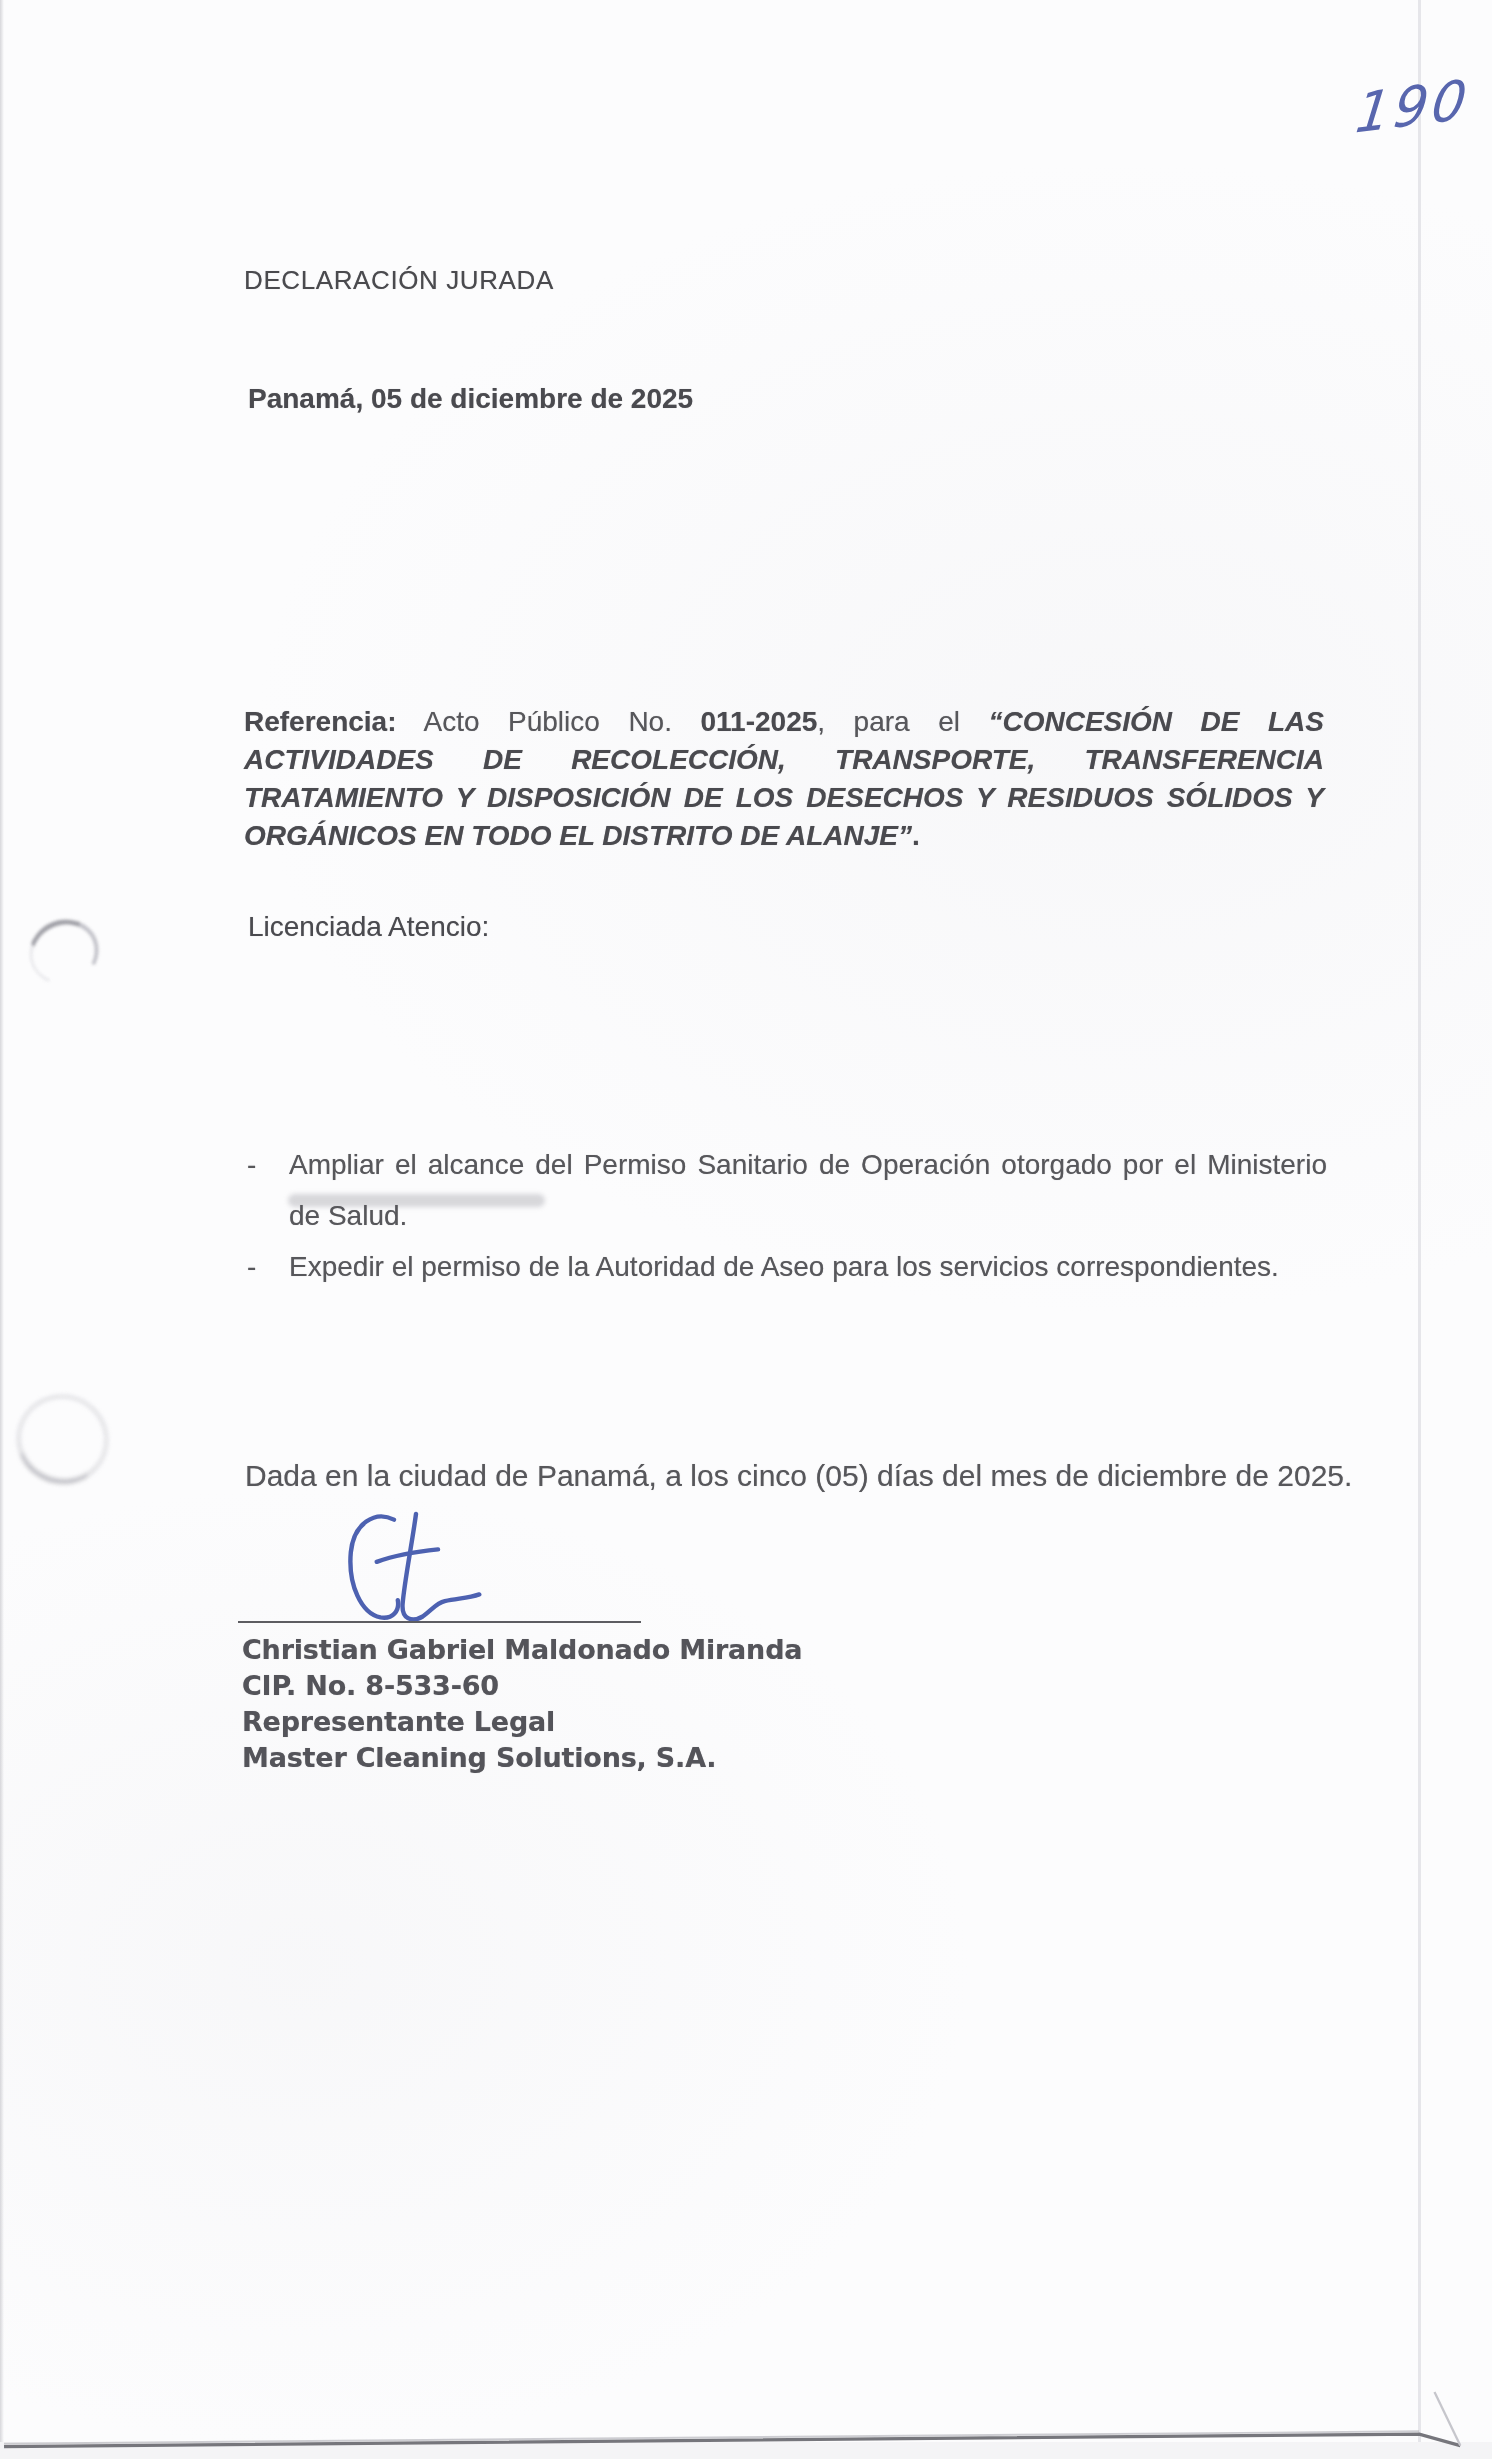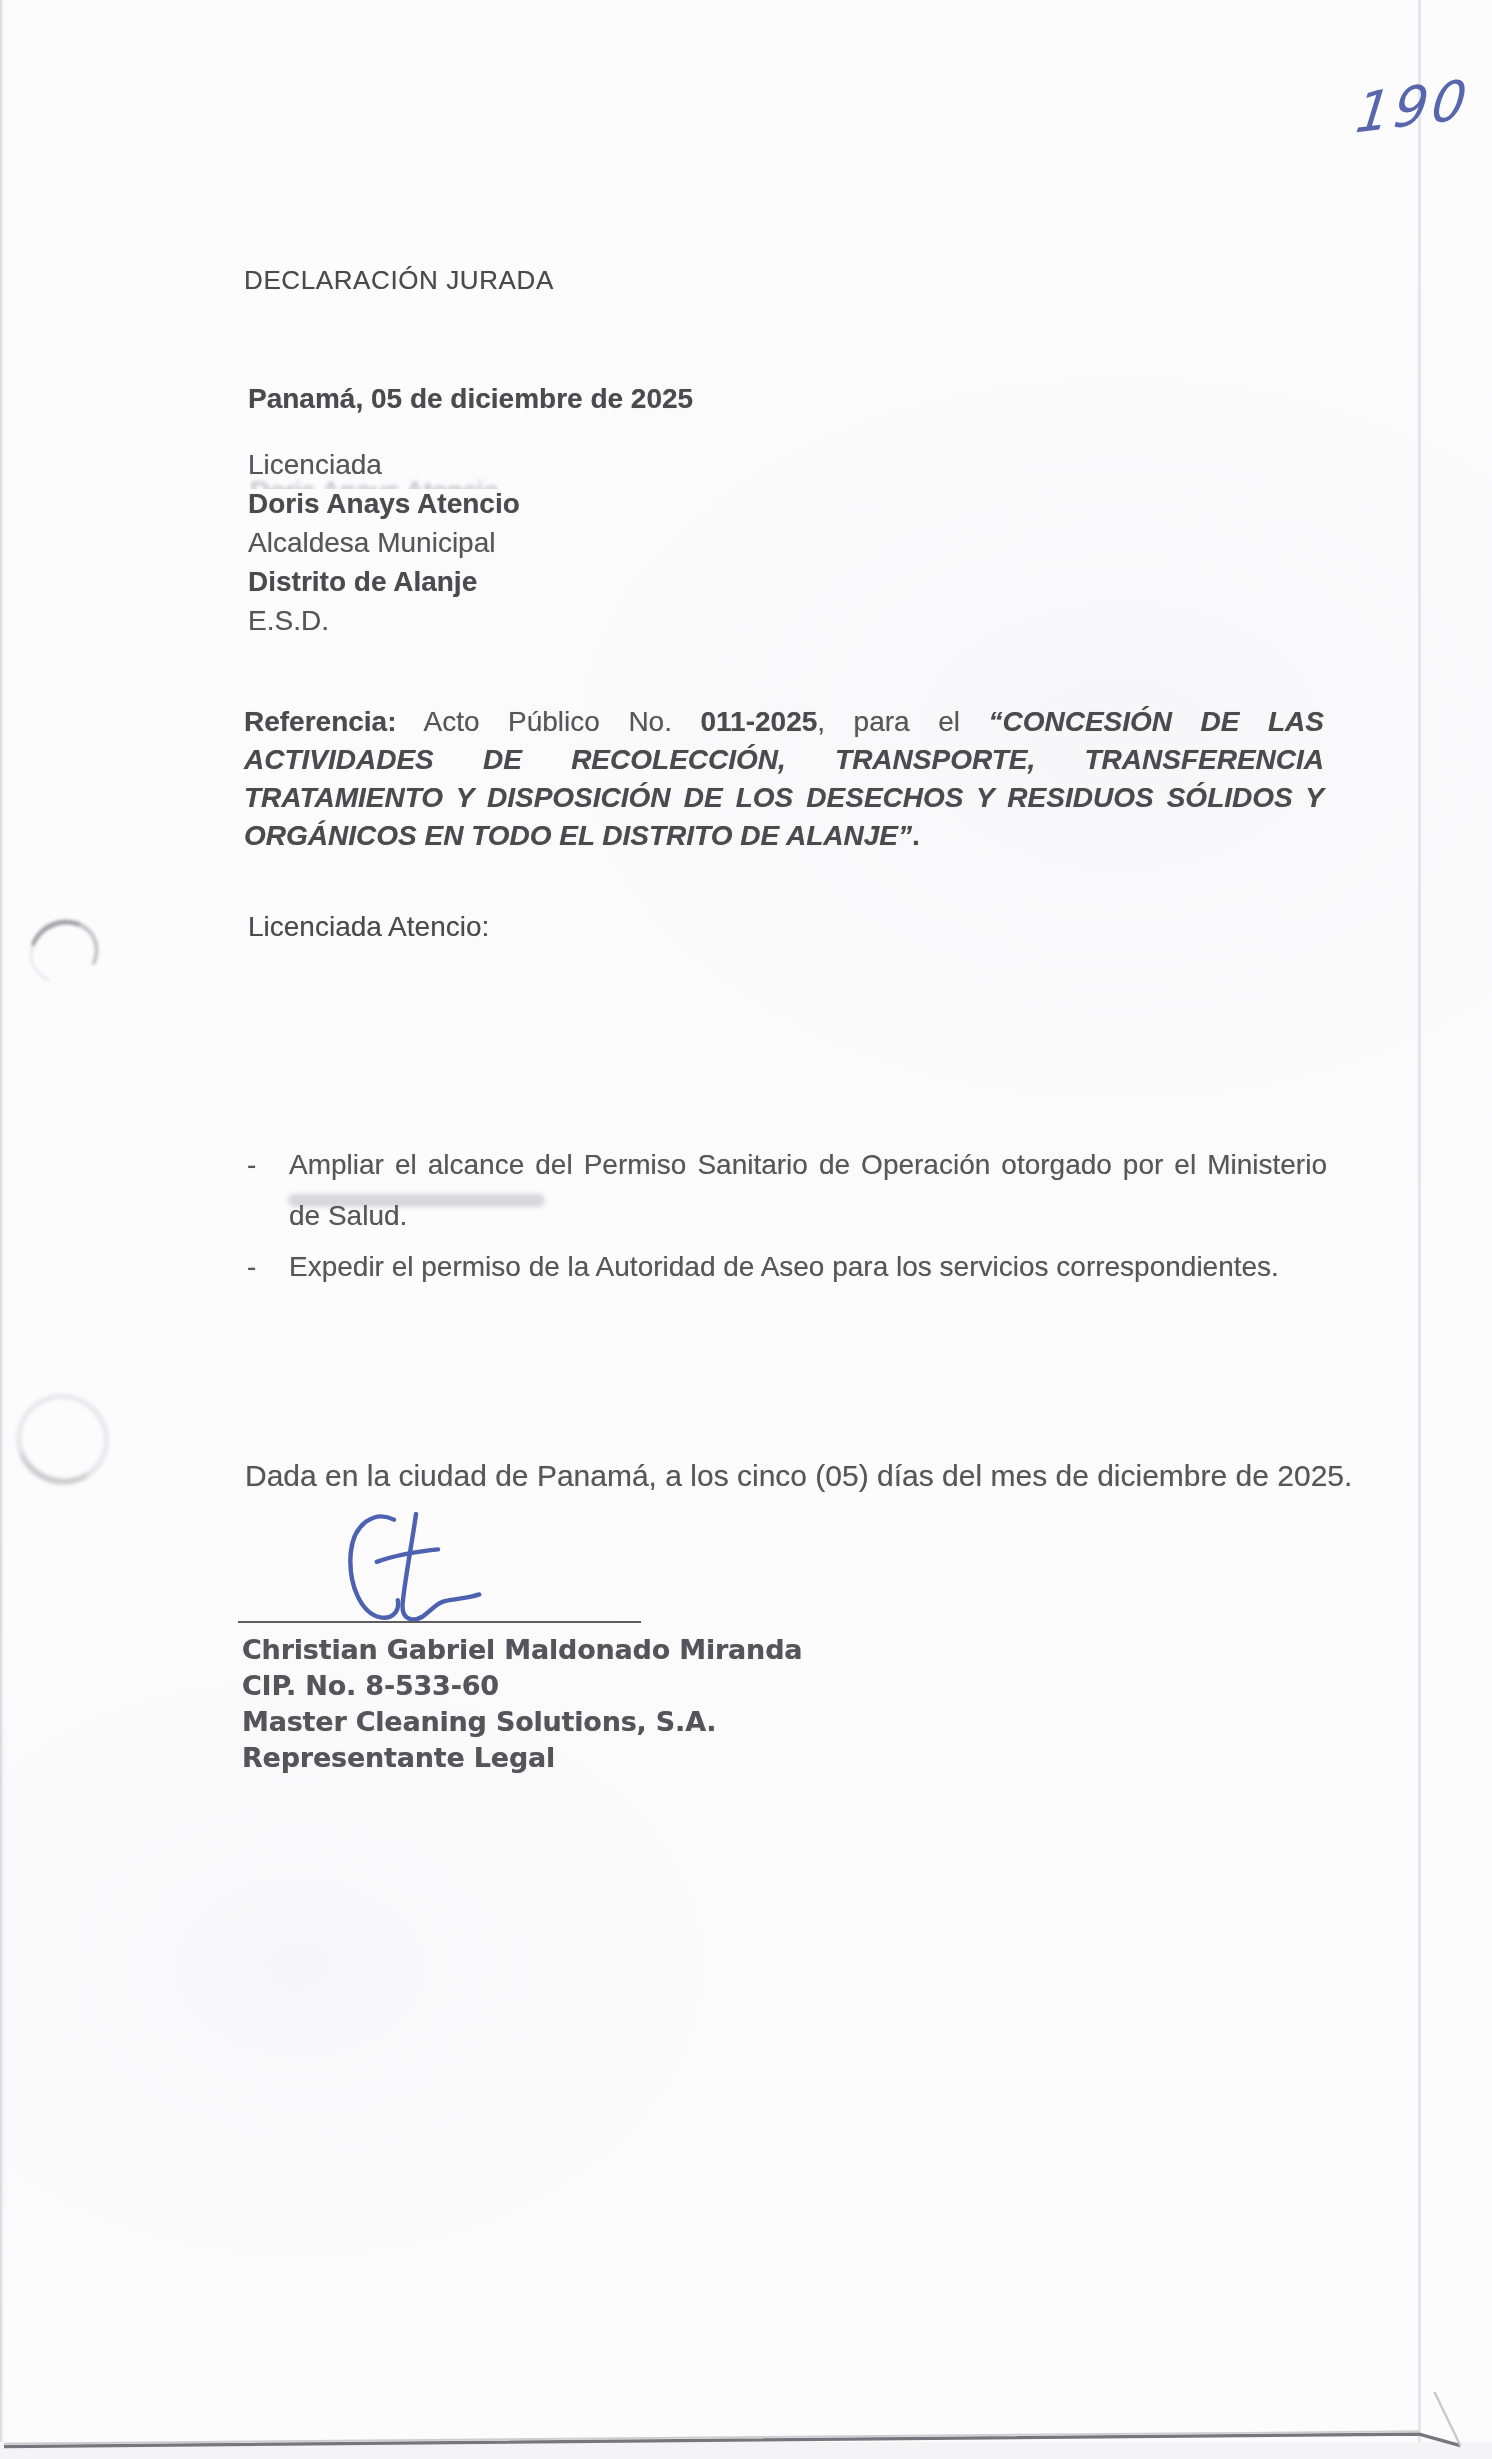--- a/index.html
+++ b/index.html
@@ -82,32 +82,20 @@
     <line x1="1524" y1="76" x2="1497" y2="20" stroke="#c6c6cc" stroke-width="2.4"></line>
   </svg>
 
   <div class="hand-number">190</div>
 
 
   <h1 class="txt title">DECLARACIÓN JURADA</h1>
 
   <div class="txt dateline">Panamá, 05 de diciembre de 2025</div>
 
-  <div class="txt recipient">
-    <div>Licenciada</div>
-    <div>
-      <span class="ghostwrap">
-        <span class="ghost">Doris Anays Atencio</span>
-        <span class="b">Doris Anays Atencio</span>
-      </span>
-    </div>
-    <div>Alcaldesa Municipal</div>
-    <div class="b">Distrito de Alanje</div>
-    <div>E.S.D.</div>
-  </div>
 
   <p class="txt reference"><span class="b">Referencia:</span><span> Acto Público No. </span><span class="b">011-2025</span><span>, para el </span><span class="ref-quote">“CONCESIÓN DE LAS ACTIVIDADES DE RECOLECCIÓN, TRANSPORTE, TRANSFERENCIA TRATAMIENTO Y DISPOSICIÓN DE LOS DESECHOS Y RESIDUOS SÓLIDOS Y ORGÁNICOS EN TODO EL DISTRITO DE ALANJE”</span><span class="b">.</span></p>
 
   <div class="txt salutation">Licenciada Atencio:</div>
 
 
   <ul class="txt commitments">
     <li>
       <span class="bullet-marker">-</span>
       <span>Ampliar el alcance del Permiso Sanitario de Operación otorgado por el Ministerio de Salud.</span>
@@ -124,18 +112,18 @@
     <g fill="none" stroke="#3f55ab" stroke-width="4.6" stroke-linecap="round" opacity=".92">
       <path d="M74,12 C54,2 32,16 29,46 C26,80 40,110 60,114 C73,116 80,107 78,96"></path>
       <path d="M97,6 C93,36 85,76 83,100 C82,115 92,120 104,113 C114,106 118,99 127,97 C141,94 152,94 163,90"></path>
       <path d="M56,56 C78,48 100,45 120,43"></path>
     </g>
   </svg>
   <div class="sig-line"></div>
   <div class="txt sig-block">
     <div>Christian Gabriel Maldonado Miranda</div>
     <div>CIP. No. 8-533-60</div>
+    <div>Representante Legal</div>
     <div>Master Cleaning Solutions, S.A.</div>
-    <div>Representante Legal</div>
   </div>
 
 </div>
 
 
 </body></html>

